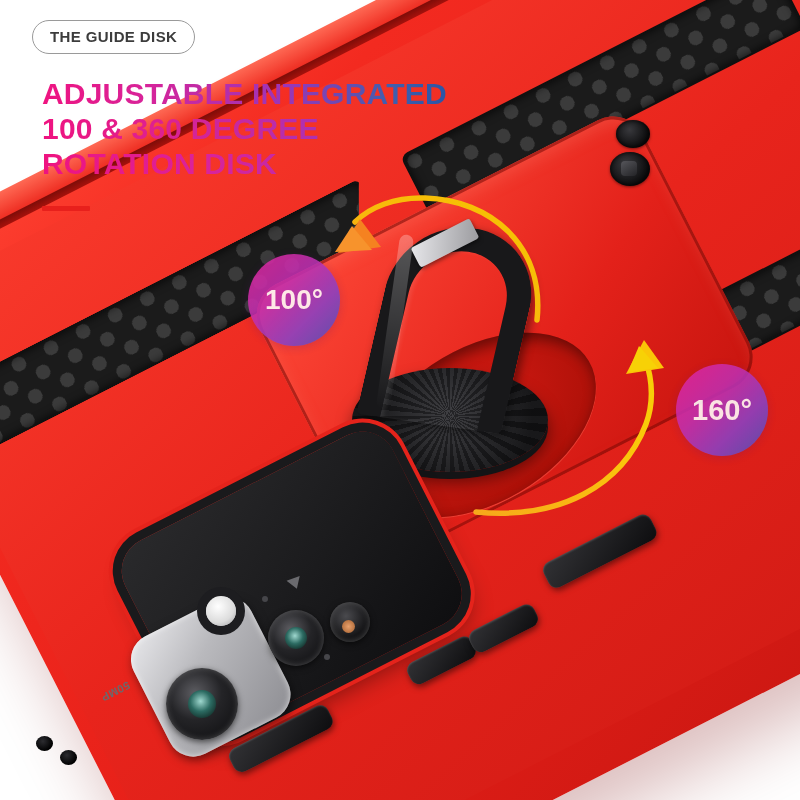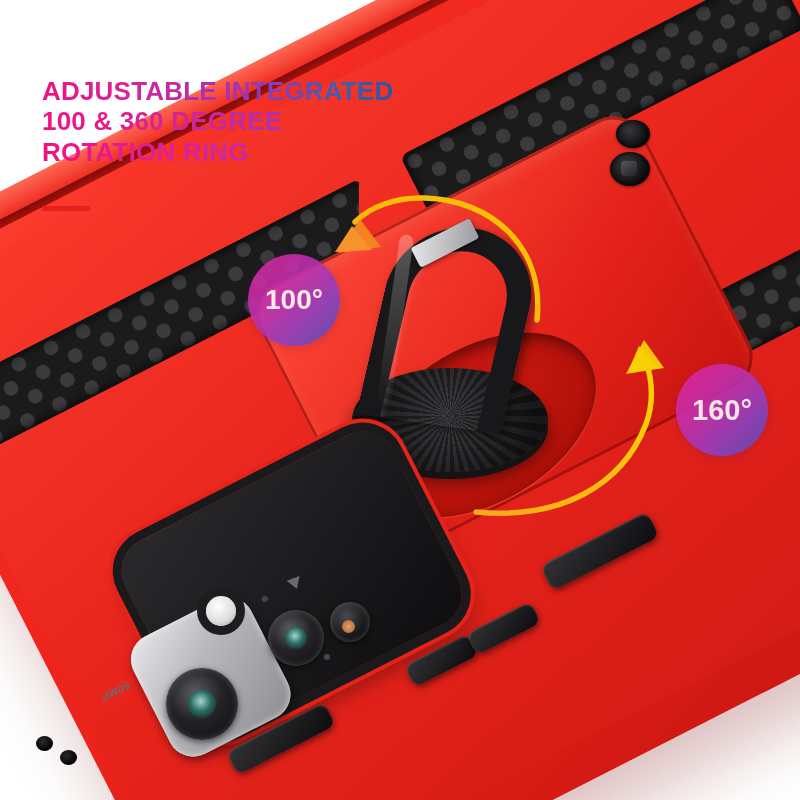--- a/index.html
+++ b/index.html
@@ -273,21 +273,21 @@
     font-size:15px;
     font-weight:700;
     letter-spacing:.4px;
     background:#fff;
     white-space:nowrap;
   }
 
   .headline {
     position:absolute;
     left:42px; top:76px;
-    font-size:26px;
+    font-size:30px;
     font-weight:800;
     letter-spacing:.2px;
     line-height:1.17;
   }
   .headline .ln { display:block; white-space:nowrap; }
   .ln1 {
     background:linear-gradient(90deg,#ef1380 0%,#d7249a 26%,#9b35b8 60%,#3f5fae 86%,#2b55a6 100%);
     -webkit-background-clip:text; background-clip:text; color:transparent;
   }
   .ln2 {
@@ -396,25 +396,26 @@
       <path d="M 352,226 L 335,252 L 372,250 Z" fill="#f7932c"></path>
     </g>
 
     <g>
       <path d="M 476,512 C 560,520 622,486 646,424 C 654,402 652,378 645,358" fill="none" stroke="url(#gradLow)" stroke-width="5.5" stroke-linecap="round"></path>
       <path d="M 644,340 L 626,374 L 664,368 Z" fill="#fac507"></path>
       <path d="M 639,346 L 628,372 L 658,368 Z" fill="#f7d106"></path>
     </g>
   </svg>
 
+  <div class="badge-pill">THE GUIDE DISK</div>
 
   <div class="headline">
     <span class="ln ln1">ADJUSTABLE INTEGRATED</span>
     <span class="ln ln2">100 &amp; 360 DEGREE</span>
-    <span class="ln ln3">ROTATION RING</span>
+    <span class="ln ln3">ROTATION DISK</span>
   </div>
 
   <div class="accent-bar"></div>
 
   <div class="deg-badge badge-100">100°</div>
   <div class="deg-badge badge-360">160°</div>
 
 </div>
 
 </body></html>

